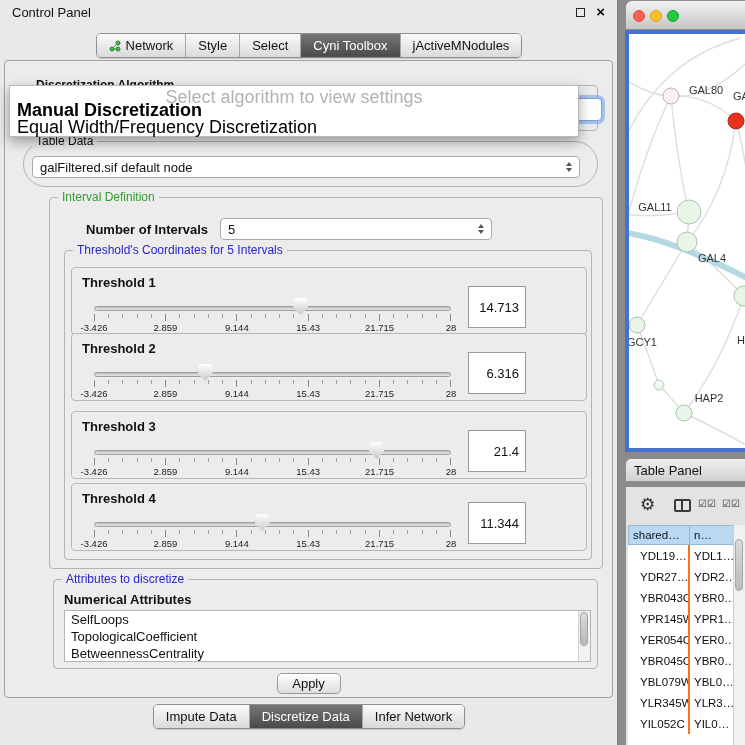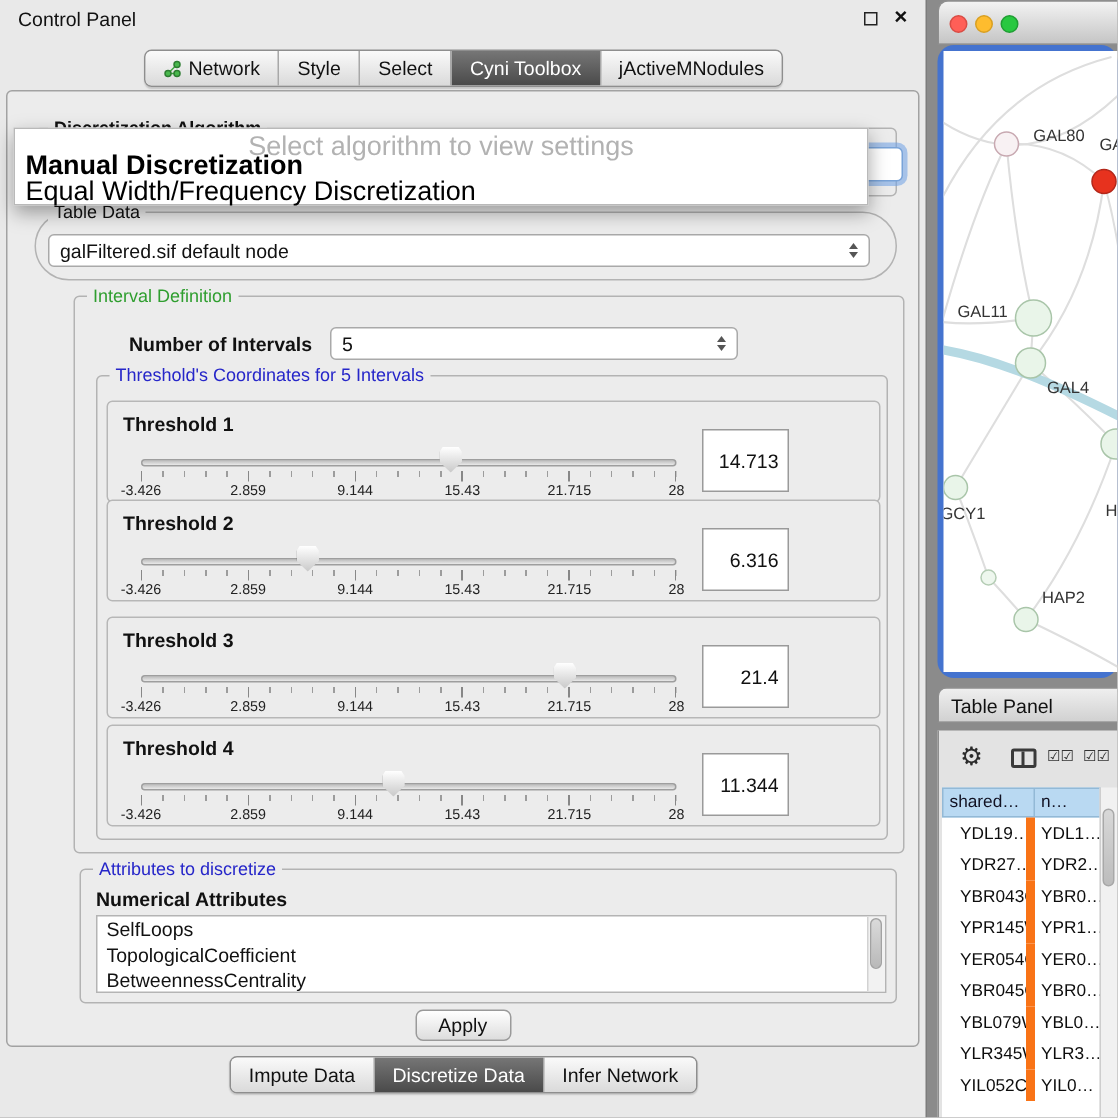--- a/index.html
+++ b/index.html
@@ -87,21 +87,21 @@
     background:linear-gradient(#ffffff,#dddddd); font-size:13px;
     display:flex; align-items:center; justify-content:center; }
   
   .network-window { position:absolute; left:625px; top:0; width:120px; height:452px; }
   .nw-titlebar { position:relative; height:30px; background:linear-gradient(#f3f3f3,#c5c5c5);
     border:1px solid #8e8e8e; border-right:none; border-radius:7px 0 0 0; }
   .traffic { position:absolute; top:9px; width:12px; height:12px; border-radius:50%; }
   .t-red { left:7px; background:#ff5f57; border:1px solid #d94c44; }
   .t-yellow { left:24px; background:#febc2e; border:1px solid #d9a022; }
   .t-green { left:41px; background:#28c840; border:1px solid #1f9e33; }
-  .nw-frame { position:absolute; left:0; top:30px; width:120px; height:422px; background:#4473cf;border-radius:11px; }
+  .nw-frame { position:absolute; left:0; top:30px; width:120px; height:422px; background:#4473cf; }
   .nw-canvas { position:absolute; left:4px; top:4px; width:116px; height:414px; background:#fff; overflow:hidden; }
   
   .tp-header { position:absolute; left:625px; top:458px; width:120px; height:24px;
     background:linear-gradient(#efefef,#d1d1d1); border:1px solid #8e8e8e; border-right:none;
     border-radius:6px 0 0 0; display:flex; align-items:center; padding-left:8px; font-size:13px; }
   .table-window { position:absolute; left:625px; top:487px; width:120px; height:258px;
     background:#e3e3e3; border-left:1px solid #8e8e8e; overflow:hidden; }
   .tw-toolbar { position:relative; height:38px; }
   .gear-icon { position:absolute; left:14px; top:7px; font-size:17px; color:#2b2b2b; }
   .columns-icon { position:absolute; left:48px; top:12px; width:17px; height:13px;
@@ -111,21 +111,21 @@
   .c1 { left:72px; } .c2 { left:96px; }
   .tw-table { position:absolute; left:2px; top:38px; width:106px; bottom:0; background:#fff; font-size:11.5px; }
   .tw-headrow { display:flex; height:20px; }
   .tw-headcell { background:#b9d9f2; border:1px solid #93b9d6; border-left:none;
     display:flex; align-items:center; padding-left:4px; color:#112; overflow:hidden; white-space:nowrap; }
   .tw-headcell:first-child { border-left:1px solid #93b9d6; }
   .col1 { width:62px; flex:0 0 auto; }
   .col2 { flex:1 1 auto; }
   .tw-row { display:flex; height:21px; }
   .tw-cell { display:flex; align-items:center; padding-left:4px; white-space:nowrap; overflow:hidden; color:#0d0d0d; }
-  .tw-row .col1 { border-right:6px solid #f97316;padding-left:12px; }
+  .tw-row .col1 { border-right:2px solid #f97316;padding-left:12px; }
   .tw-scrollbar { position:absolute; right:0; top:38px; bottom:0; width:12px;
     background:#f1f1f1; border-left:1px solid #cecece; }
   .tw-scrollthumb { position:absolute; left:1px; top:14px; width:8px; height:52px;
     background:linear-gradient(#d8d8d8,#bcbcbc); border:1px solid #a8a8a8; border-radius:5px; }
 </style>
 </head>
 <body>
 
 <div class="control-window">
   <div class="cw-titlebar">

